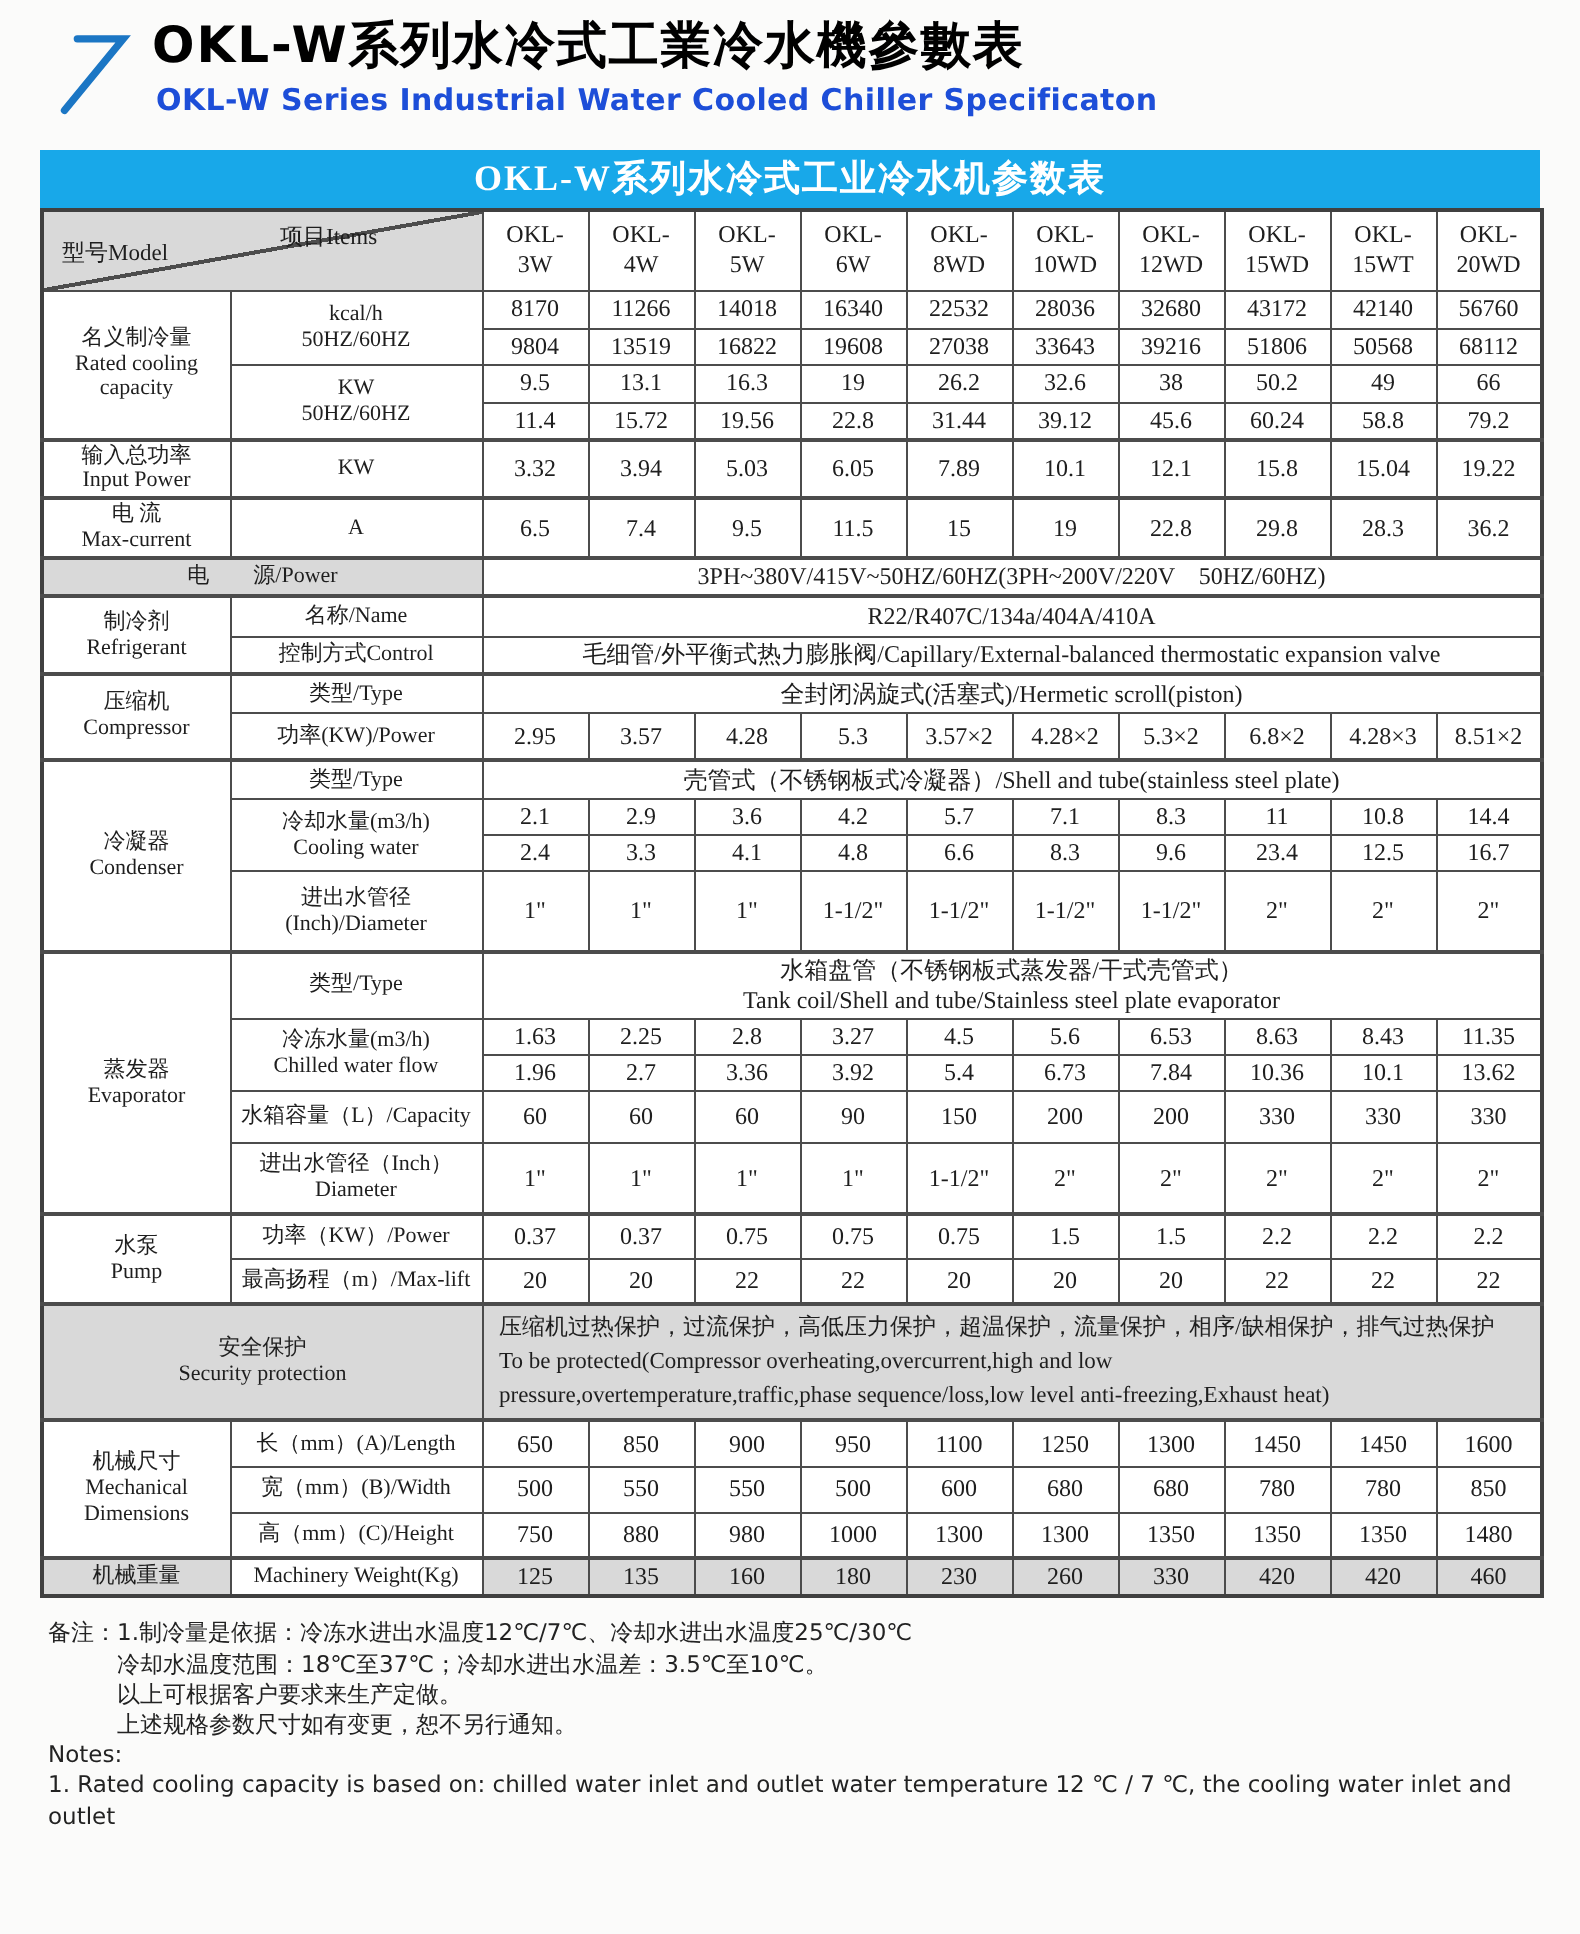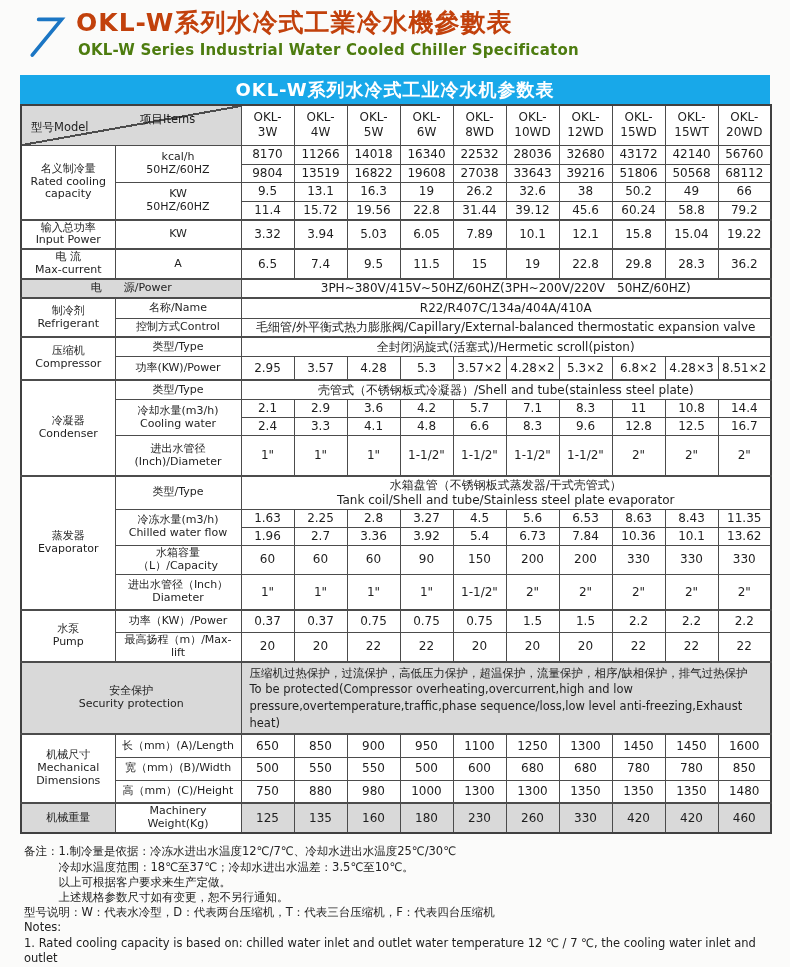--- a/index.html
+++ b/index.html
@@ -3,23 +3,23 @@
 <meta charset="utf-8">
 <style>
   html,body{margin:0;padding:0;}
   body{
     width:790px;height:967px;overflow:hidden;background:#fbfbfa;
     font-family:"DejaVu Sans","Liberation Sans",sans-serif;color:#1e1e1e;
   }
   .page{padding:6px 20px 0 20px;}
   .hdr{display:flex;align-items:flex-start;gap:8px;margin-left:4px;}
   .logo{flex:0 0 auto;margin-top:5px;}
-  .t-cn{font-size:25px;font-weight:700;margin:0;letter-spacing:1px;color:#c2410c;}
-  .t-en{font-size:15px;font-weight:600;margin:2px 0 0 2px;letter-spacing:.2px;color:#4d7c0f;text-align:right;}
-  .tablewrap{margin-top:12px;width:750px;}
+  .t-cn{font-size:25px;font-weight:700;margin:0;letter-spacing:1px;color:#000000;}
+  .t-en{font-size:15px;font-weight:600;margin:2px 0 0 2px;letter-spacing:.2px;color:#1d4ed8;text-align:right;}
+  .tablewrap{margin-top:12px;width:750px;font-family:Liberation Serif, serif;}
   .tbar{height:29px;line-height:29px;background:#18a8e9;color:#fff;text-align:center;
         font-size:18px;font-weight:600;letter-spacing:1px;}
   table{border-collapse:collapse;table-layout:fixed;width:750px;border:2px solid #404040;background:#fff;}
   td{border:1px solid #4c4c4c;text-align:center;vertical-align:middle;font-size:12px;
      line-height:1.25;padding:1px 2px;word-break:break-word;}
   tr.thick>td{border-top-width:2px;}
   td.lab{font-size:11px;line-height:1.18;}
   td.model{font-size:12px;line-height:1.3;}
   td.gray{background:#d9d9d9;}
   td.left{text-align:left;padding:2px 22px 2px 8px;font-size:11.5px;line-height:1.45;}
@@ -212,21 +212,21 @@
             <td>14.4</td>
           </tr>
           <tr style="height: 16px;">
             <td>2.4</td>
             <td>3.3</td>
             <td>4.1</td>
             <td>4.8</td>
             <td>6.6</td>
             <td>8.3</td>
             <td>9.6</td>
-            <td>12.8</td>
+            <td>23.4</td>
             <td>12.5</td>
             <td>16.7</td>
           </tr>
           <tr style="height: 40px;">
             <td class="lab">进出水管径<br>(Inch)/Diameter</td>
             <td>1"</td>
             <td>1"</td>
             <td>1"</td>
             <td>1-1/2"</td>
             <td>1-1/2"</td>
@@ -380,21 +380,20 @@
         </tbody>
     </table>
   </div>
 
   <div class="notes">
     <div id="notes_cn">
         <div>备注：1.制冷量是依据：冷冻水进出水温度12℃/7℃、冷却水进出水温度25℃/30℃</div>
         <div>　　　冷却水温度范围：18℃至37℃；冷却水进出水温差：3.5℃至10℃。</div>
         <div>　　　以上可根据客户要求来生产定做。</div>
         <div>　　　上述规格参数尺寸如有变更，恕不另行通知。</div>
-        <div>型号说明：W：代表水冷型，D：代表两台压缩机，T：代表三台压缩机，F：代表四台压缩机</div>
       </div>
     <div id="notes_en">
         <div>Notes:</div>
         <div>1. Rated cooling capacity is based on: chilled water inlet and outlet water temperature 12 ℃ / 7 ℃, the cooling water inlet and outlet</div>
       </div>
   </div>
 
 </div>
 
 </body></html>

